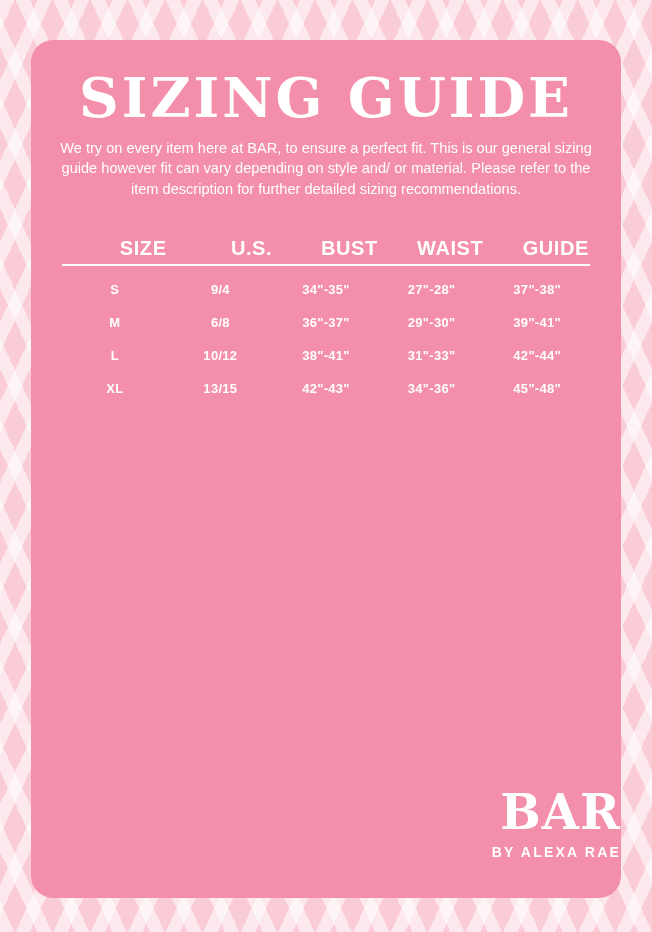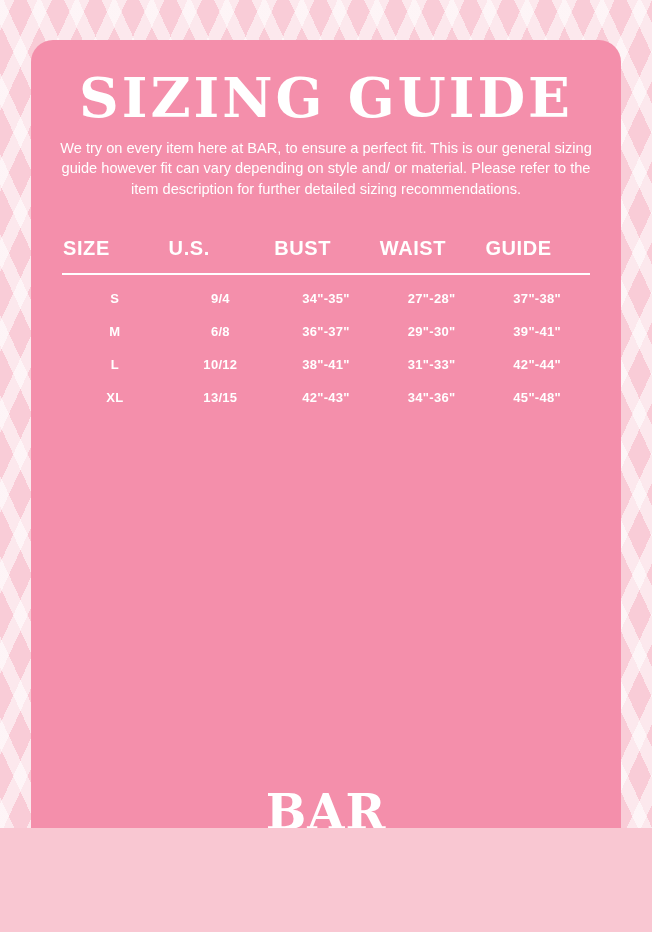--- a/index.html
+++ b/index.html
@@ -12,21 +12,21 @@
     height: 932px;
     font-family: "Liberation Sans", sans-serif;
     background: #f9c7d2;
     overflow: hidden;
   }
 
   
   .page {
     position: relative;
     width: 652px;
-    height: 828px;
+    height: 932px;
     background: #fbd3dc;
     overflow: hidden;
   }
   .bg-pattern {
     position: absolute;
     inset: 0;
     background-color: #f9ccd7;
     background-image:
       repeating-linear-gradient(115deg,
         rgba(255,255,255,0.55) 0px, rgba(255,255,255,0.55) 13px,
@@ -78,41 +78,41 @@
   table {
     width: 100%;
     border-collapse: collapse;
     table-layout: fixed;
   }
   thead th {
     font-size: 20px;
     font-weight: bold;
     letter-spacing: 0.6px;
     color: #ffffff;
-    padding-bottom: 13px;
-    text-align: left;
+    padding-bottom: 4px;
+    text-align: right;
     border-bottom: 2px solid #ffffff;
   }
   tbody td {
     font-size: 13px;
     font-weight: bold;
     color: #ffffff;
     text-align: center;
     padding: 9px 0 9px 0;
     letter-spacing: 0.3px;
   }
   tbody tr:first-child td { padding-top: 16px; }
 
   
   .logo {
     position: absolute;
     left: 0;
     right: 0;
     bottom: 38px;
-    text-align: center;
+    text-align: right;
   }
   .logo-mark {
     font-family: "DejaVu Serif", serif;
     font-weight: bold;
     font-size: 48px;
     letter-spacing: 1px;
     line-height: 1;
     color: #ffffff;
   }
   .logo-sub {

